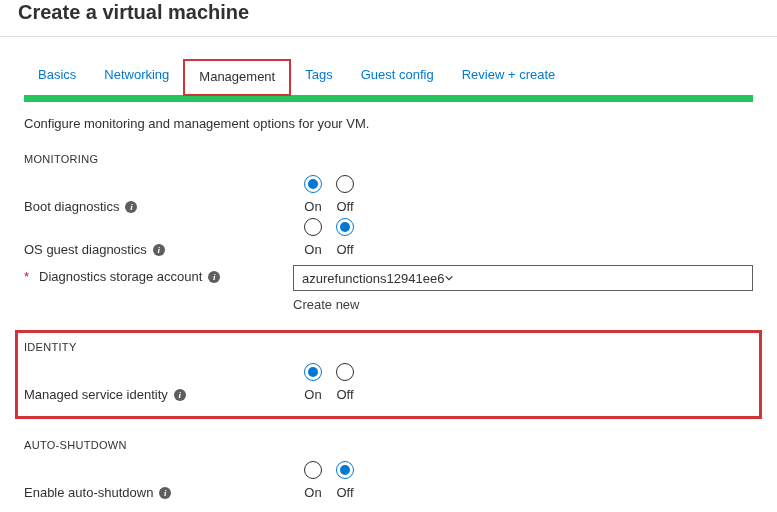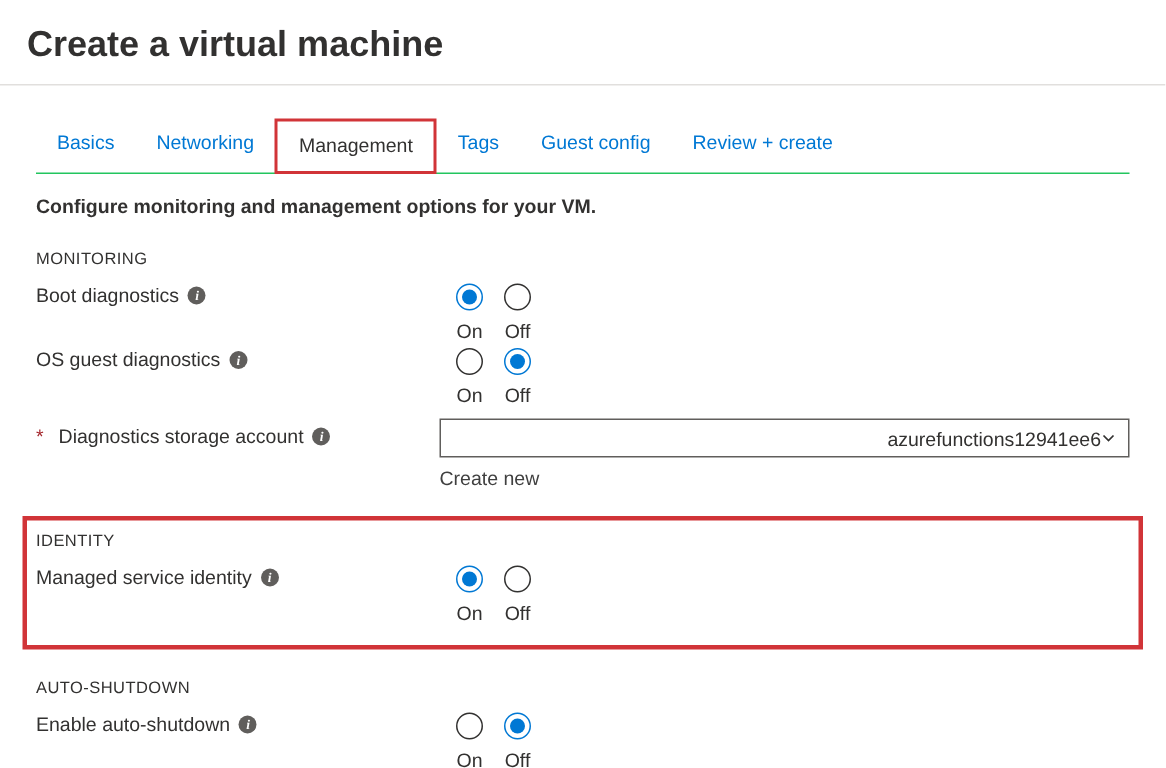--- a/index.html
+++ b/index.html
@@ -5,54 +5,54 @@
   * { box-sizing: border-box; }
   body {
     margin: 0;
     font-family: "Segoe UI", -apple-system, sans-serif;
     font-size: 13px;
     color: #323130;
     background: #fff;
     width: 777px;
   }
   .page-title {
-    font-size: 24px;
+    font-size: 20px;
     font-weight: 600;
-    padding: 16px 18px 12px 18px;
+    padding: 1px 18px 12px 18px;
     border-bottom: 1px solid #e1dfdd;
   }
   .content { padding: 0 24px 20px 24px; }
   .tabs {
     display: flex;
     gap: 0;
-    border-bottom: 1px solid #22c55e;
+    border-bottom: 7px solid #22c55e;
     margin-top: 22px;
   }
   .tab {
     padding: 8px 14px 10px 14px;
     color: #0078d4;
     cursor: pointer;
     font-size: 13px;
   }
   .tab.active {
     border: 2px solid #d13438;
     margin-bottom: -1px;
     color: #323130;
   }
-  .intro { margin: 14px 0 22px 0; color: #323130; font-weight: bold; }
+  .intro { margin: 14px 0 22px 0; color: #323130; }
   .section-heading {
     font-size: 11px;
     letter-spacing: 0.3px;
     font-weight: 400;
     color: #323130;
     margin: 20px 0 10px 0;
   }
   .row {
     display: flex;
-    align-items: flex-start;
+    align-items: flex-end;
     min-height: 30px;
     margin: 4px 0;
   }
   .label-col {
     width: 280px;
     display: flex;
     align-items: center;
     gap: 6px;
     color: #323130;
     font-size: 13px;
@@ -93,21 +93,21 @@
     width: 10px; height: 10px;
     border-radius: 50%;
     background: #0078d4;
   }
   .radio-label { font-size: 13px; color: #323130; }
   .select-box {
     border: 1px solid #605e5c;
     height: 26px;
     display: flex;
     align-items: center;
-    justify-content: flex-end;
+    justify-content: flex-start;
     padding: 0 8px;
     width: 460px;
     font-size: 13px;
     cursor: pointer;
     background: #fff;
   }
   .chevron {
     width: 10px; height: 10px;
   }
   .link {

